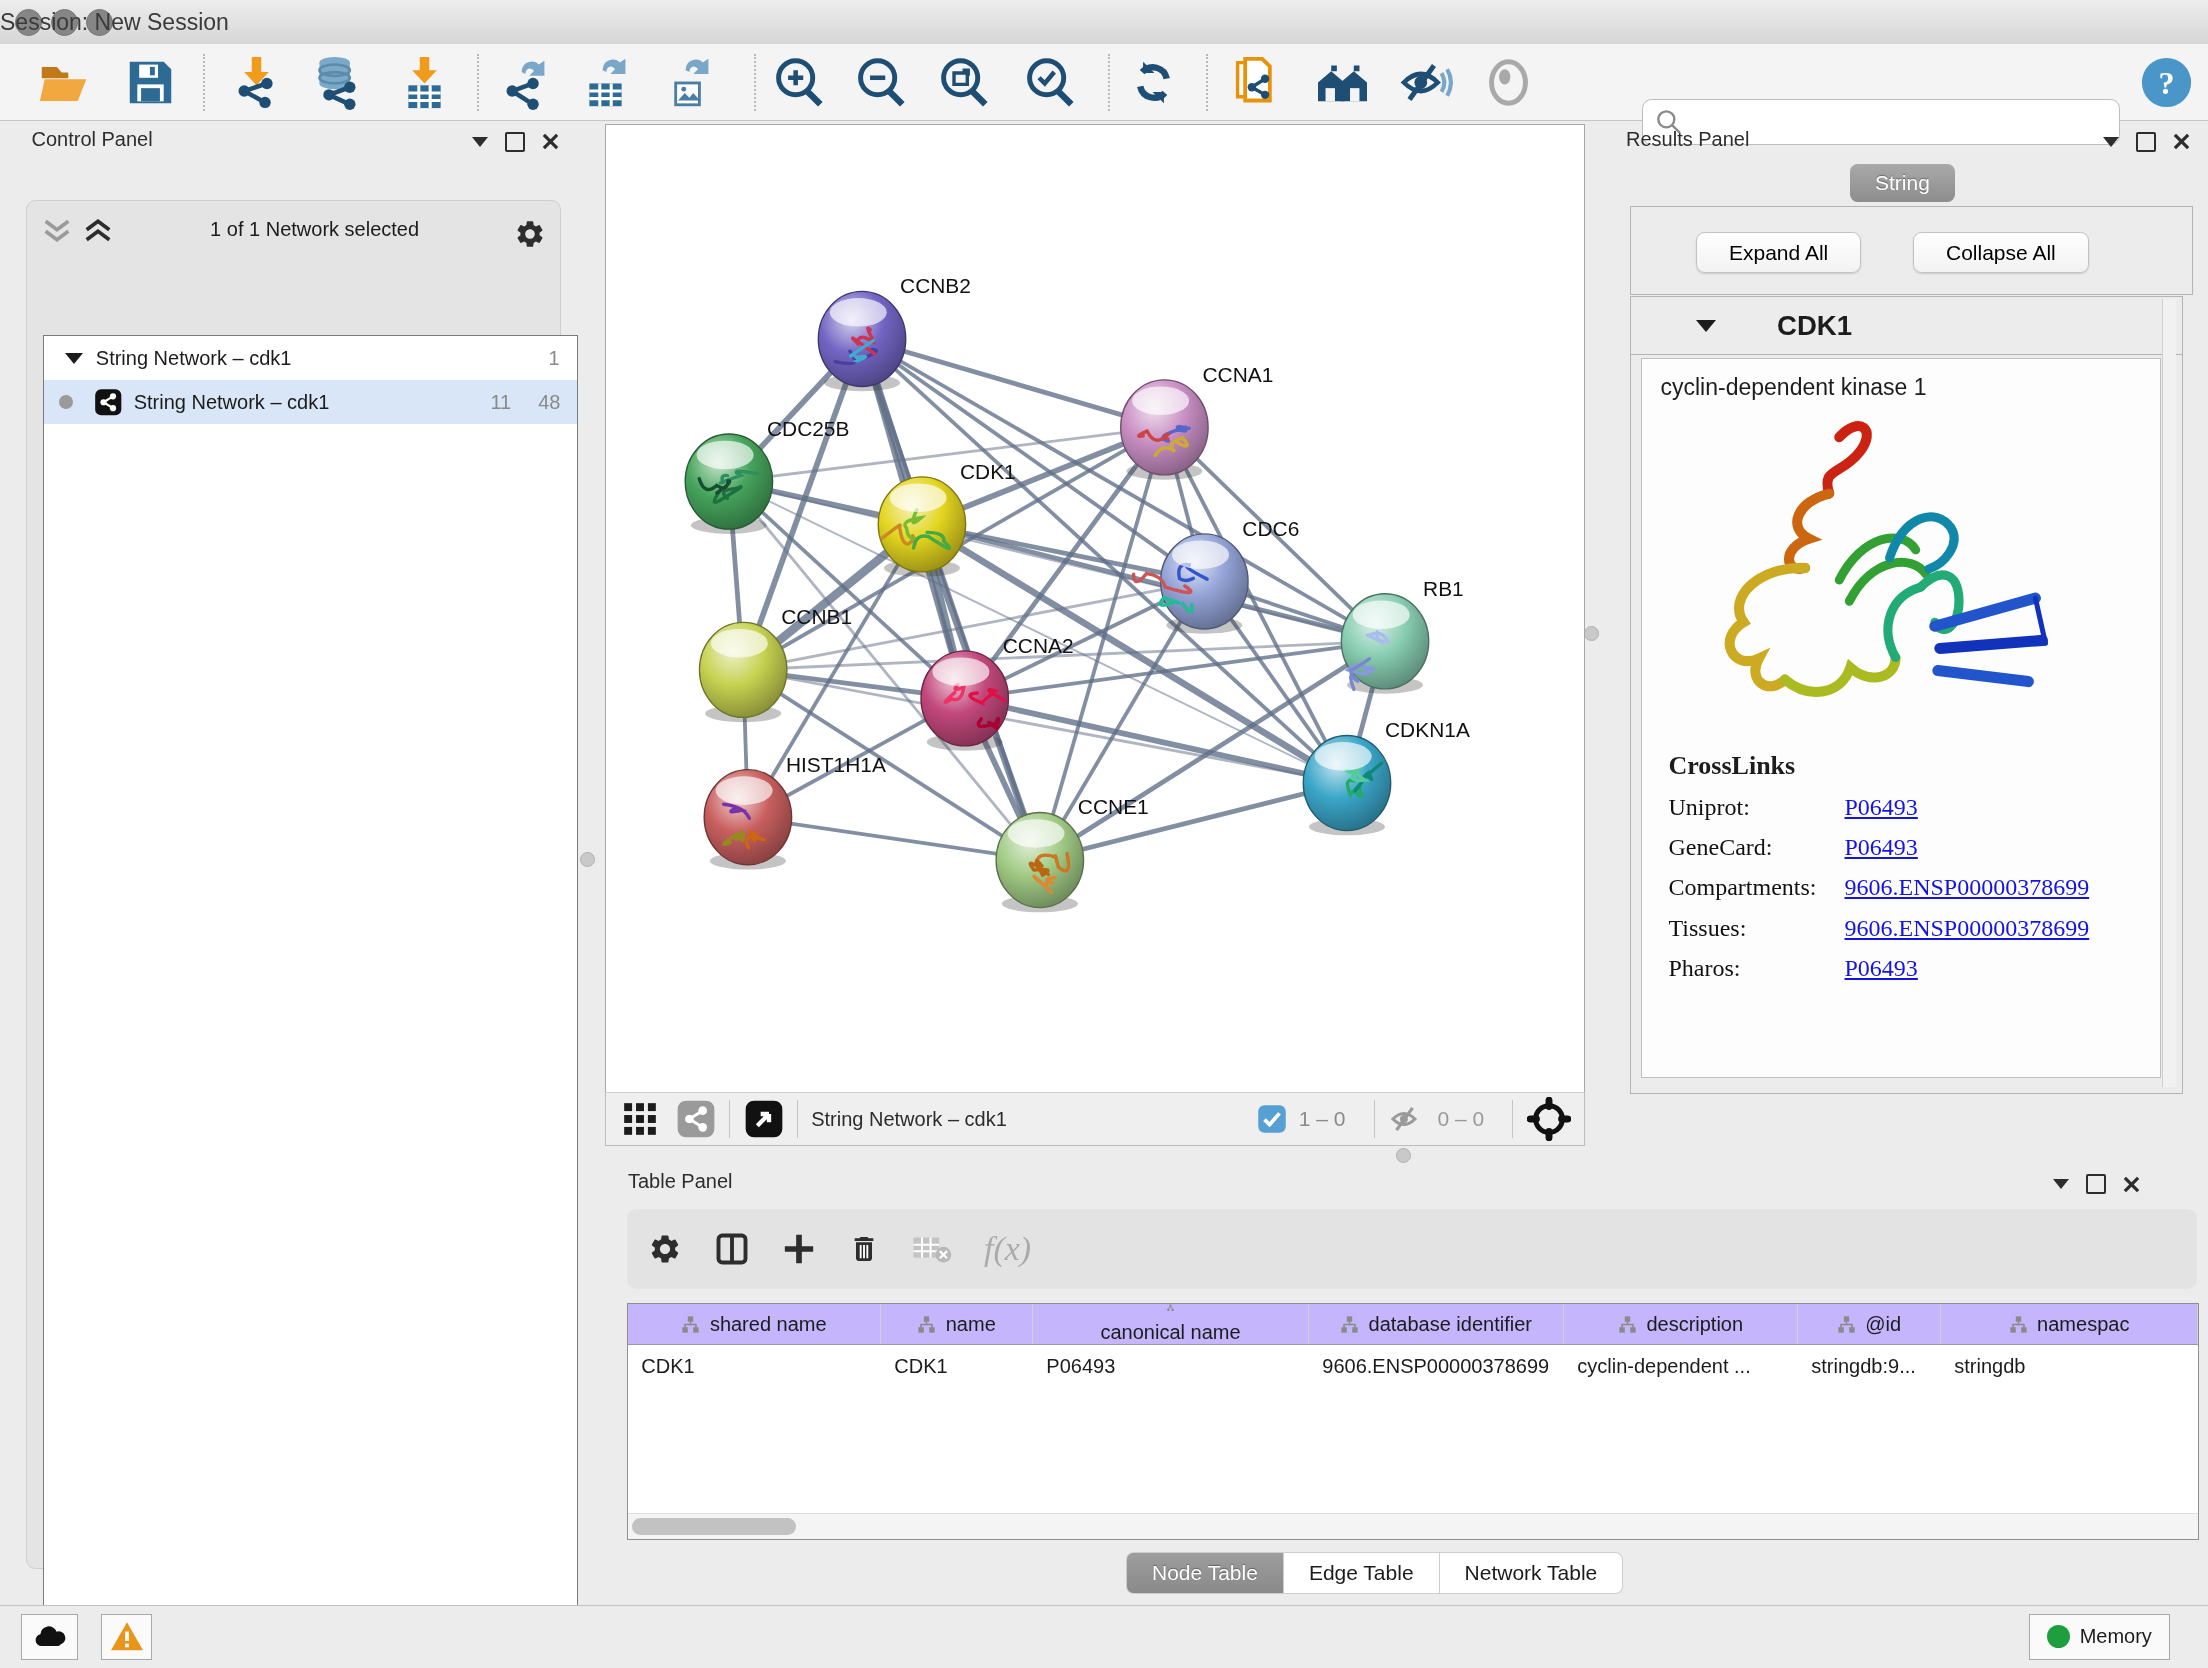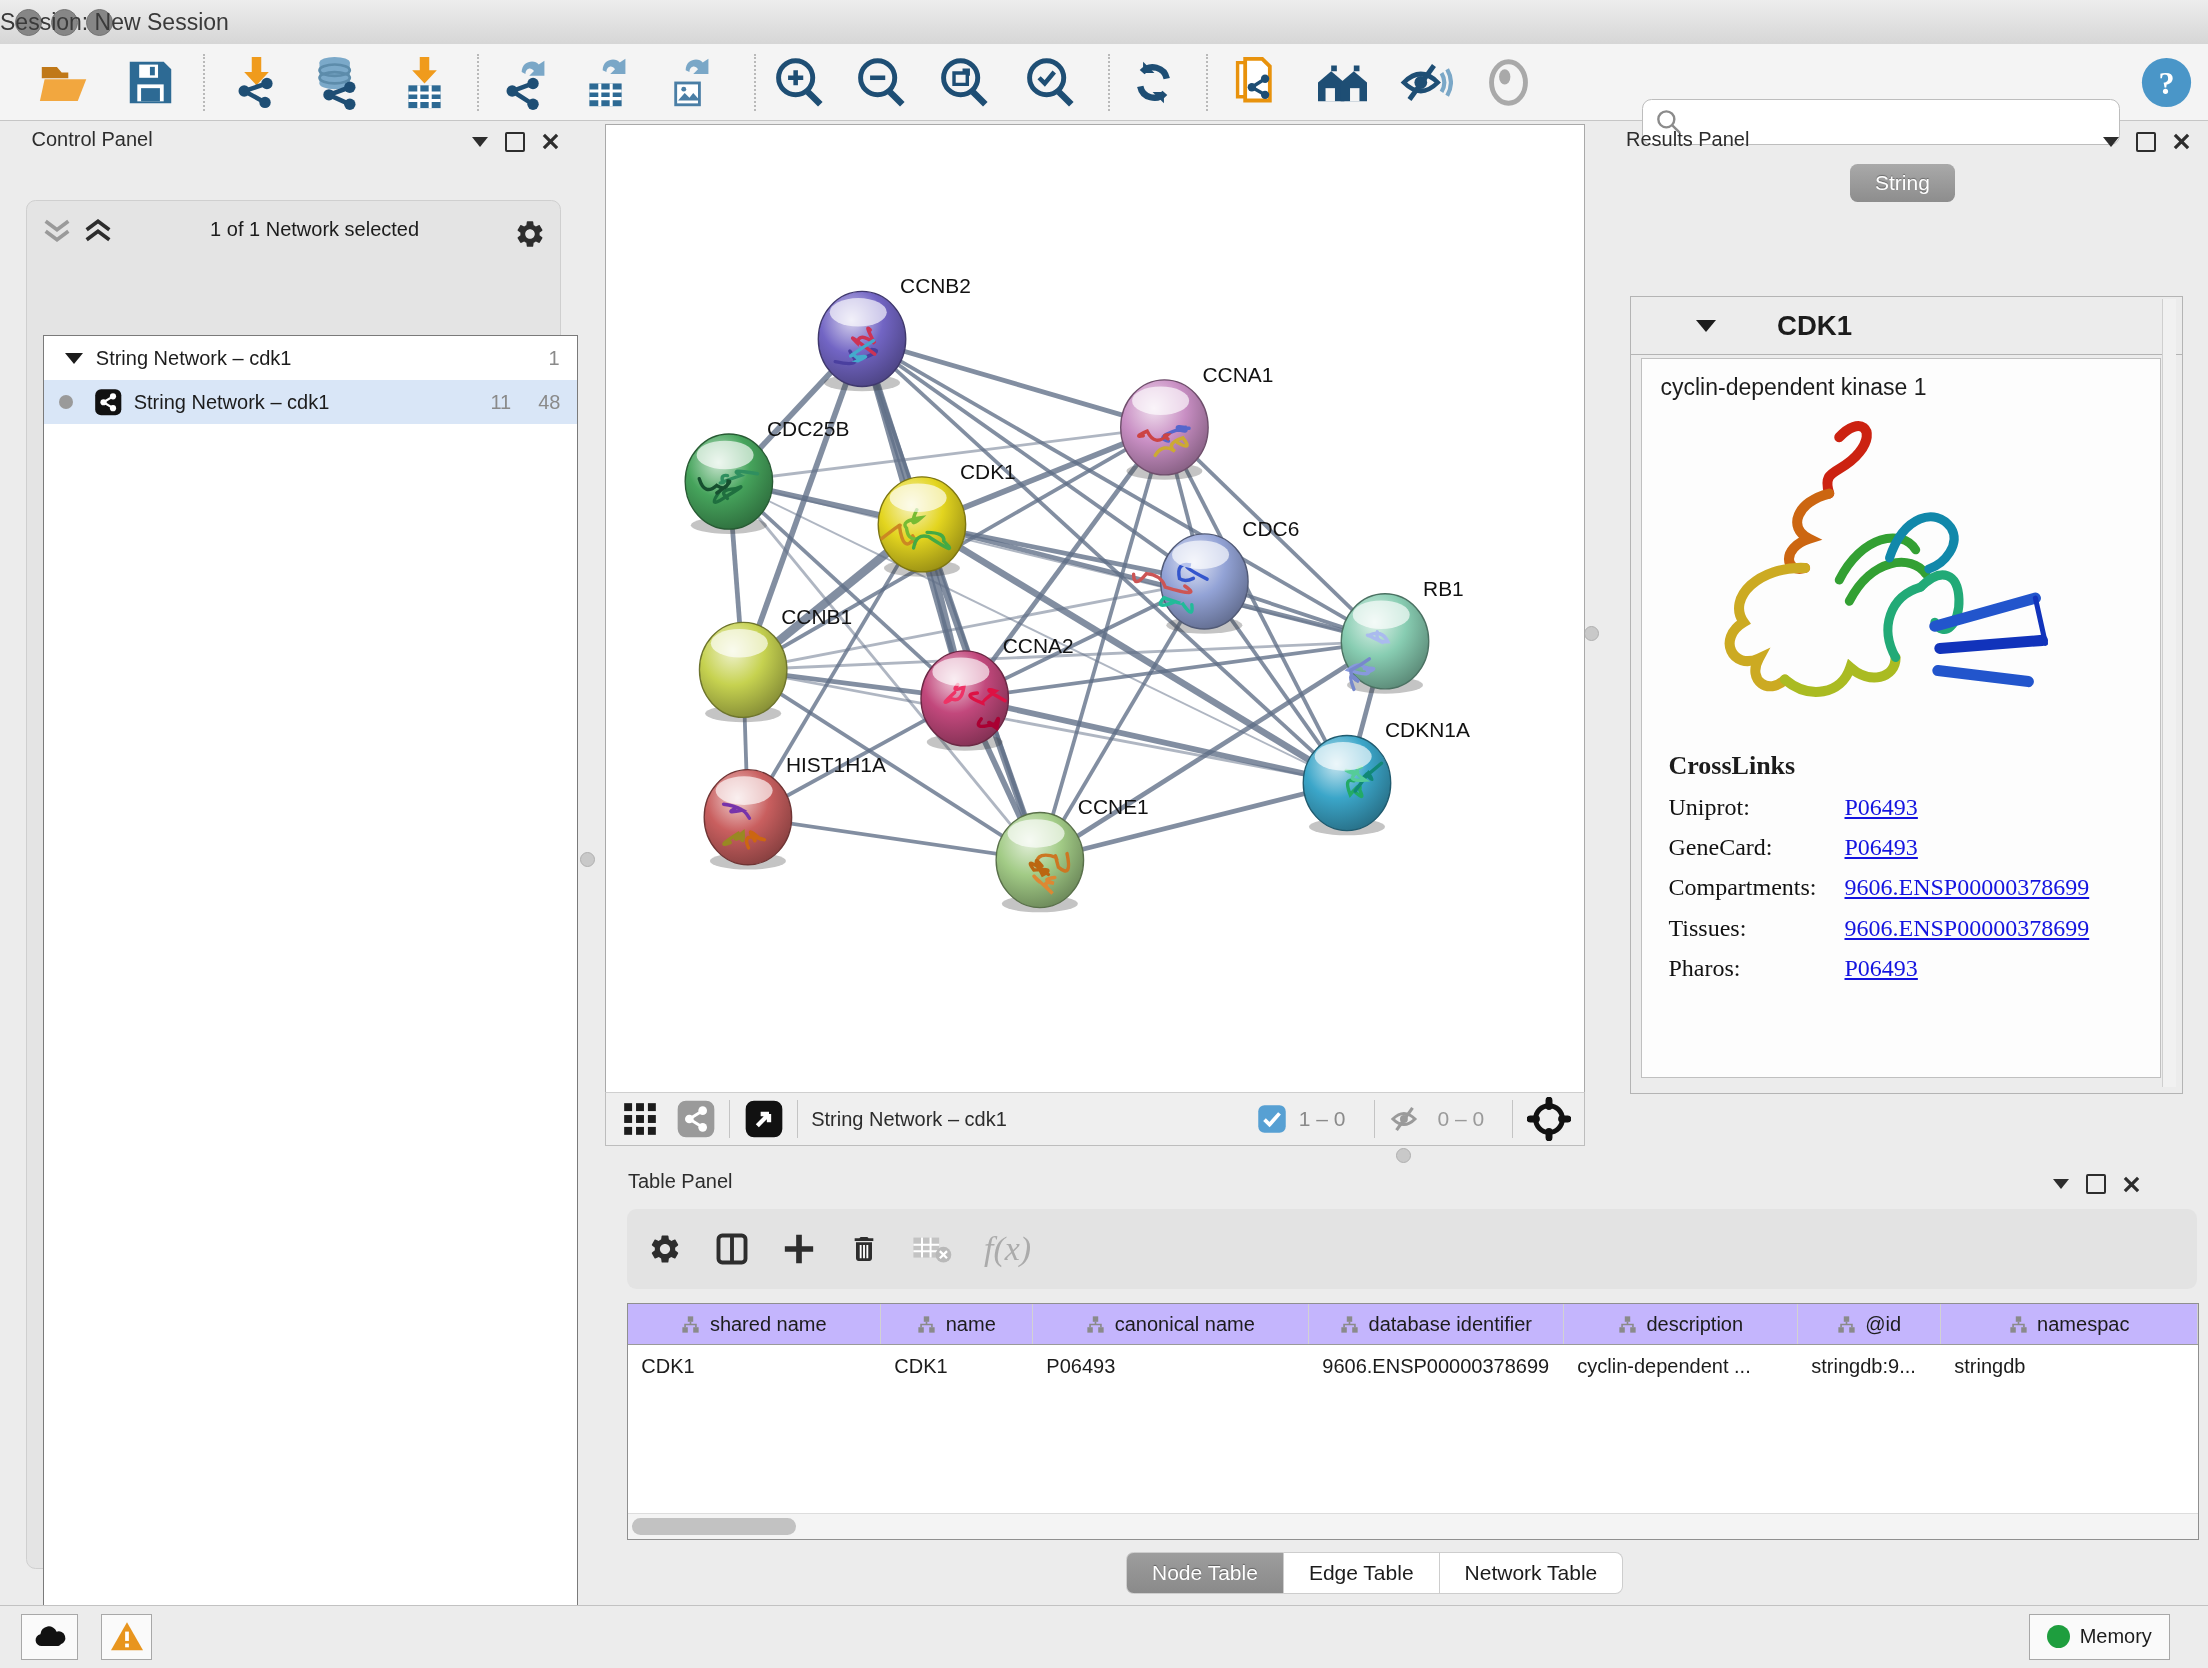--- a/index.html
+++ b/index.html
@@ -595,20 +595,24 @@
 <div id="results-panel" class="abs">
   <div class="abs panel-title" style="left:19px;top:3.8px">Results Panel</div>
   <div class="abs wctrl" style="left:496px;top:7.6px">
     <span class="tri"></span>
     <span class="sq"></span>
     <svg width="17" height="17" viewBox="0 0 18 18">
         <path d="M2 2l14 14M16 2L2 16" stroke="#2d2d2d" stroke-width="3.4"></path>
       </svg>
   </div>
   <div class="abs" style="left:243px;top:40px;height:38px;line-height:38px;padding:0 25px;border-radius:7.6px;background:linear-gradient(#a9a9a9,#8d8d8d);color:#fff;font-size:21px;text-shadow:0 -1px 1px rgba(0,0,0,.35);z-index:2">String</div>
+  <div id="string-box1" class="abs">
+    <button class="btn abs" style="left:65px;top:25px">Expand All</button>
+    <button class="btn abs" style="left:282px;top:25px">Collapse All</button>
+  </div>
   <div id="string-box2" class="abs">
     <div class="abs" style="left:0;top:0;width:100%;height:57px;border-bottom:1.9px solid #b4b4b4;display:flex;align-items:center;">
       <span style="width:0;height:0;border-left:10.5px solid transparent;border-right:10.5px solid transparent;border-top:12.4px solid #1c1c1c;margin:0 61px 0 65px;"></span>
       <span style="font-size:27.6px;font-weight:bold;">CDK1</span>
     </div>
     <div id="gene-content">
       <div style="font-size:23px;margin:15px 0 0 19px;">cyclin-dependent kinase 1</div>
       <svg id="ribbon" width="399" height="342" viewBox="0 0 380 340" style="display:block;margin:5.7px 0 0 38px">
           <path d="M150 30 C170 8 188 22 170 45 C152 68 132 60 140 86" fill="none" stroke="#cc2211" stroke-width="10" stroke-linecap="round"></path>
           <path d="M140 86 C108 94 98 120 120 131 C92 140 96 166 116 160" fill="none" stroke="#cc6611" stroke-width="10" stroke-linecap="round"></path>
@@ -705,21 +709,21 @@
           <svg width="19" height="19" viewBox="0 0 14 14">
             <g fill="#8a8a8a">
               <rect x="5" y="1" width="4" height="4"></rect>
               <rect x="1" y="9" width="4" height="4"></rect>
               <rect x="9" y="9" width="4" height="4"></rect>
               <path d="M7 5v2M3 9V7h8v2" stroke="#8a8a8a" fill="none" stroke-width="1.2"></path>
             </g>
           </svg>
           <span>name</span>
         </div>
-        <div class="th" style="width: 276px;">
+        <div class="th" style="width: 276px; flex-direction: column;">
           <svg width="19" height="19" viewBox="0 0 14 14">
             <g fill="#8a8a8a">
               <rect x="5" y="1" width="4" height="4"></rect>
               <rect x="1" y="9" width="4" height="4"></rect>
               <rect x="9" y="9" width="4" height="4"></rect>
               <path d="M7 5v2M3 9V7h8v2" stroke="#8a8a8a" fill="none" stroke-width="1.2"></path>
             </g>
           </svg>
           <span>canonical name</span>
         </div>

